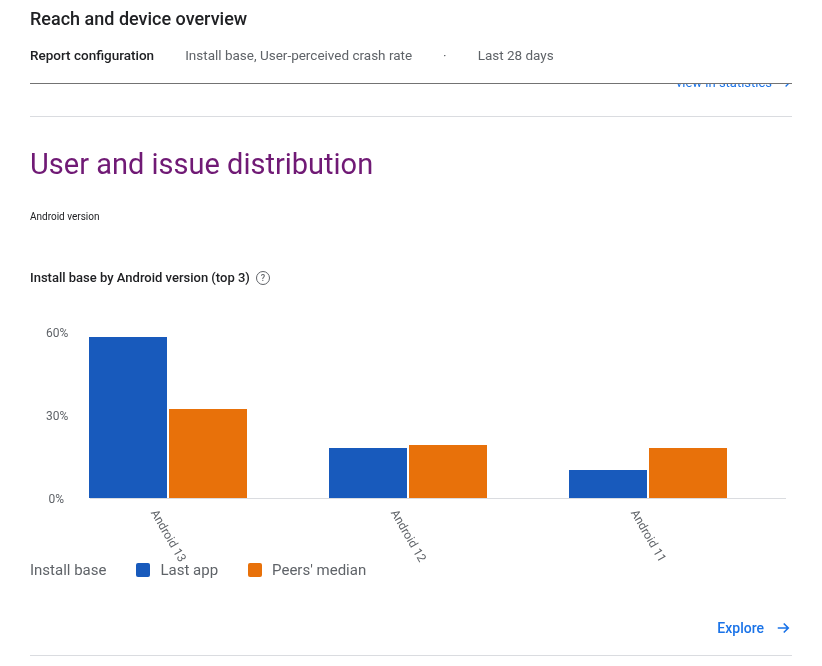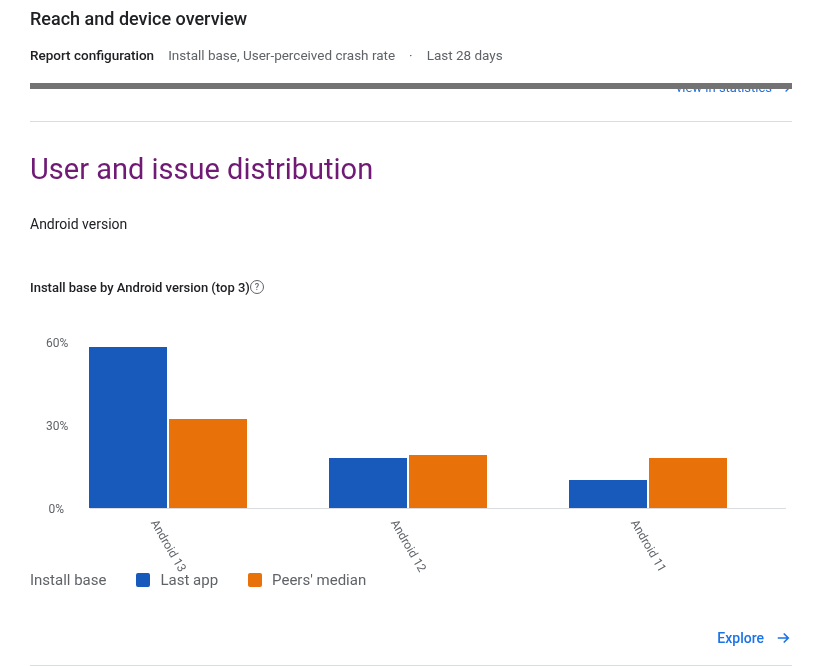--- a/index.html
+++ b/index.html
@@ -14,25 +14,25 @@
   .page { padding: 8px 30px 0 30px; }
   .header-title {
     font-size: 18px;
     font-weight: 500;
     color: #202124;
     margin-bottom: 18px;
   }
   .config-row {
     display: flex;
     align-items: center;
-    gap: 14px;
+    gap: 31px;
     font-size: 13.5px;
     color: #5f6368;
     padding-bottom: 20px;
-    border-bottom: 6px solid #737373;
+    border-bottom: 1px solid #737373;
   }
   .config-label { font-weight: 500; color: #202124; }
   .dot { color: #5f6368; }
   .toplink-row {
     height: 12px;
     display: flex;
     justify-content: flex-end;
     align-items: flex-end;
     overflow: hidden;
   }
@@ -45,27 +45,29 @@
     transform: translateY(-6px);
   }
   .divider { border-top: 1px solid #dadce0; margin-top: 20px; }
   .section-title {
     font-size: 29px;
     font-weight: 400;
     color: #701a75;
     margin-top: 30px;
   }
   .subsection-title {
-    font-size: 14px;
+    font-size: 10px;
     font-weight: 400;
     color: #202124;
     margin-top: 30px;
   }
   .chart-title-row {
     display: flex;
+    align-items: center;
+    gap: 6px;
     margin-top: 48px;
     font-size: 13px;
     font-weight: 500;
     color: #202124;
   }
   .help-icon {
     width: 14px; height: 14px;
     border: 1.2px solid #5f6368;
     border-radius: 50%;
     display: inline-flex;

